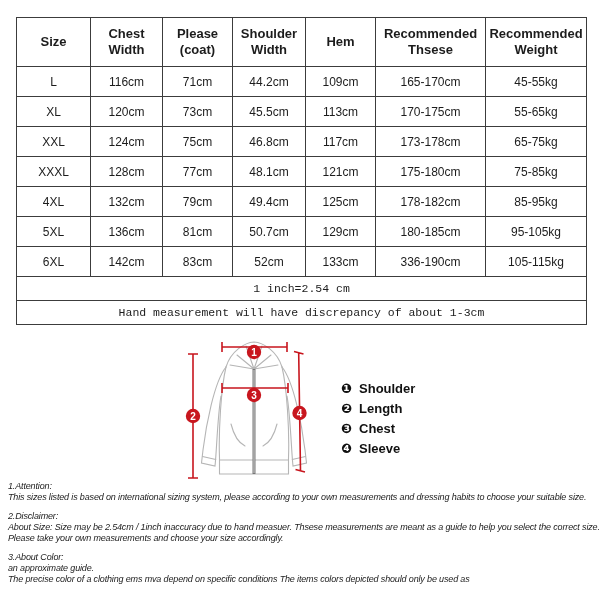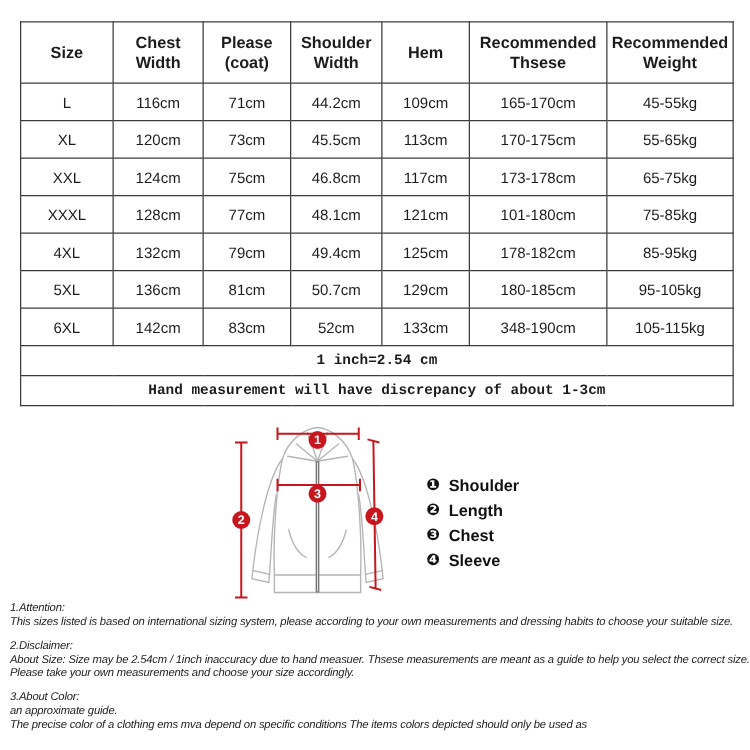--- a/index.html
+++ b/index.html
@@ -14,21 +14,21 @@
     border-collapse:collapse;table-layout:fixed;border-radius:13px;
   }
   .size-table th,.size-table td{
     border:1px solid #3c3c3c;text-align:center;vertical-align:middle;
     padding:0 2px;color:#1c1c1c;background:#fff;overflow:hidden;
   }
   .size-table th{font-size:13px;font-weight:bold;height:48px;line-height:1.2;}
   .size-table td{font-size:12px;height:29px;}
   .size-table td.foot{
     font-family:"Liberation Mono","DejaVu Sans Mono",monospace;
-    font-weight:bold;font-size:11.5px;height:23px;letter-spacing:0;
+    font-weight:normal;font-size:11.5px;height:23px;letter-spacing:0;
   }
   
   .diagram{position:absolute;left:0;top:336px;width:600px;height:150px;}
   .jacket-svg{position:absolute;left:180px;top:0;width:135px;height:150px;}
   .legend{position:absolute;left:341px;top:42px;}
   .legend-item{
     display:flex;align-items:center;height:20px;
     font-size:13px;font-weight:bold;color:#111;
   }
   .legend-num{
@@ -93,21 +93,21 @@
     <td>117cm</td>
     <td>173-178cm</td>
     <td>65-75kg</td>
   </tr>
   <tr>
     <td>XXXL</td>
     <td>128cm</td>
     <td>77cm</td>
     <td>48.1cm</td>
     <td>121cm</td>
-    <td>101-180cm</td>
+    <td>175-180cm</td>
     <td>75-85kg</td>
   </tr>
   <tr>
     <td>4XL</td>
     <td>132cm</td>
     <td>79cm</td>
     <td>49.4cm</td>
     <td>125cm</td>
     <td>178-182cm</td>
     <td>85-95kg</td>
@@ -120,21 +120,21 @@
     <td>129cm</td>
     <td>180-185cm</td>
     <td>95-105kg</td>
   </tr>
   <tr>
     <td>6XL</td>
     <td>142cm</td>
     <td>83cm</td>
     <td>52cm</td>
     <td>133cm</td>
-    <td>348-190cm</td>
+    <td>336-190cm</td>
     <td>105-115kg</td>
   </tr>
   <tr>
     <td class="foot" colspan="7">1 inch=2.54 cm</td>
   </tr>
   <tr>
     <td class="foot" colspan="7">Hand measurement will have discrepancy of about 1-3cm</td>
   </tr>
 </tbody>
   </table>

